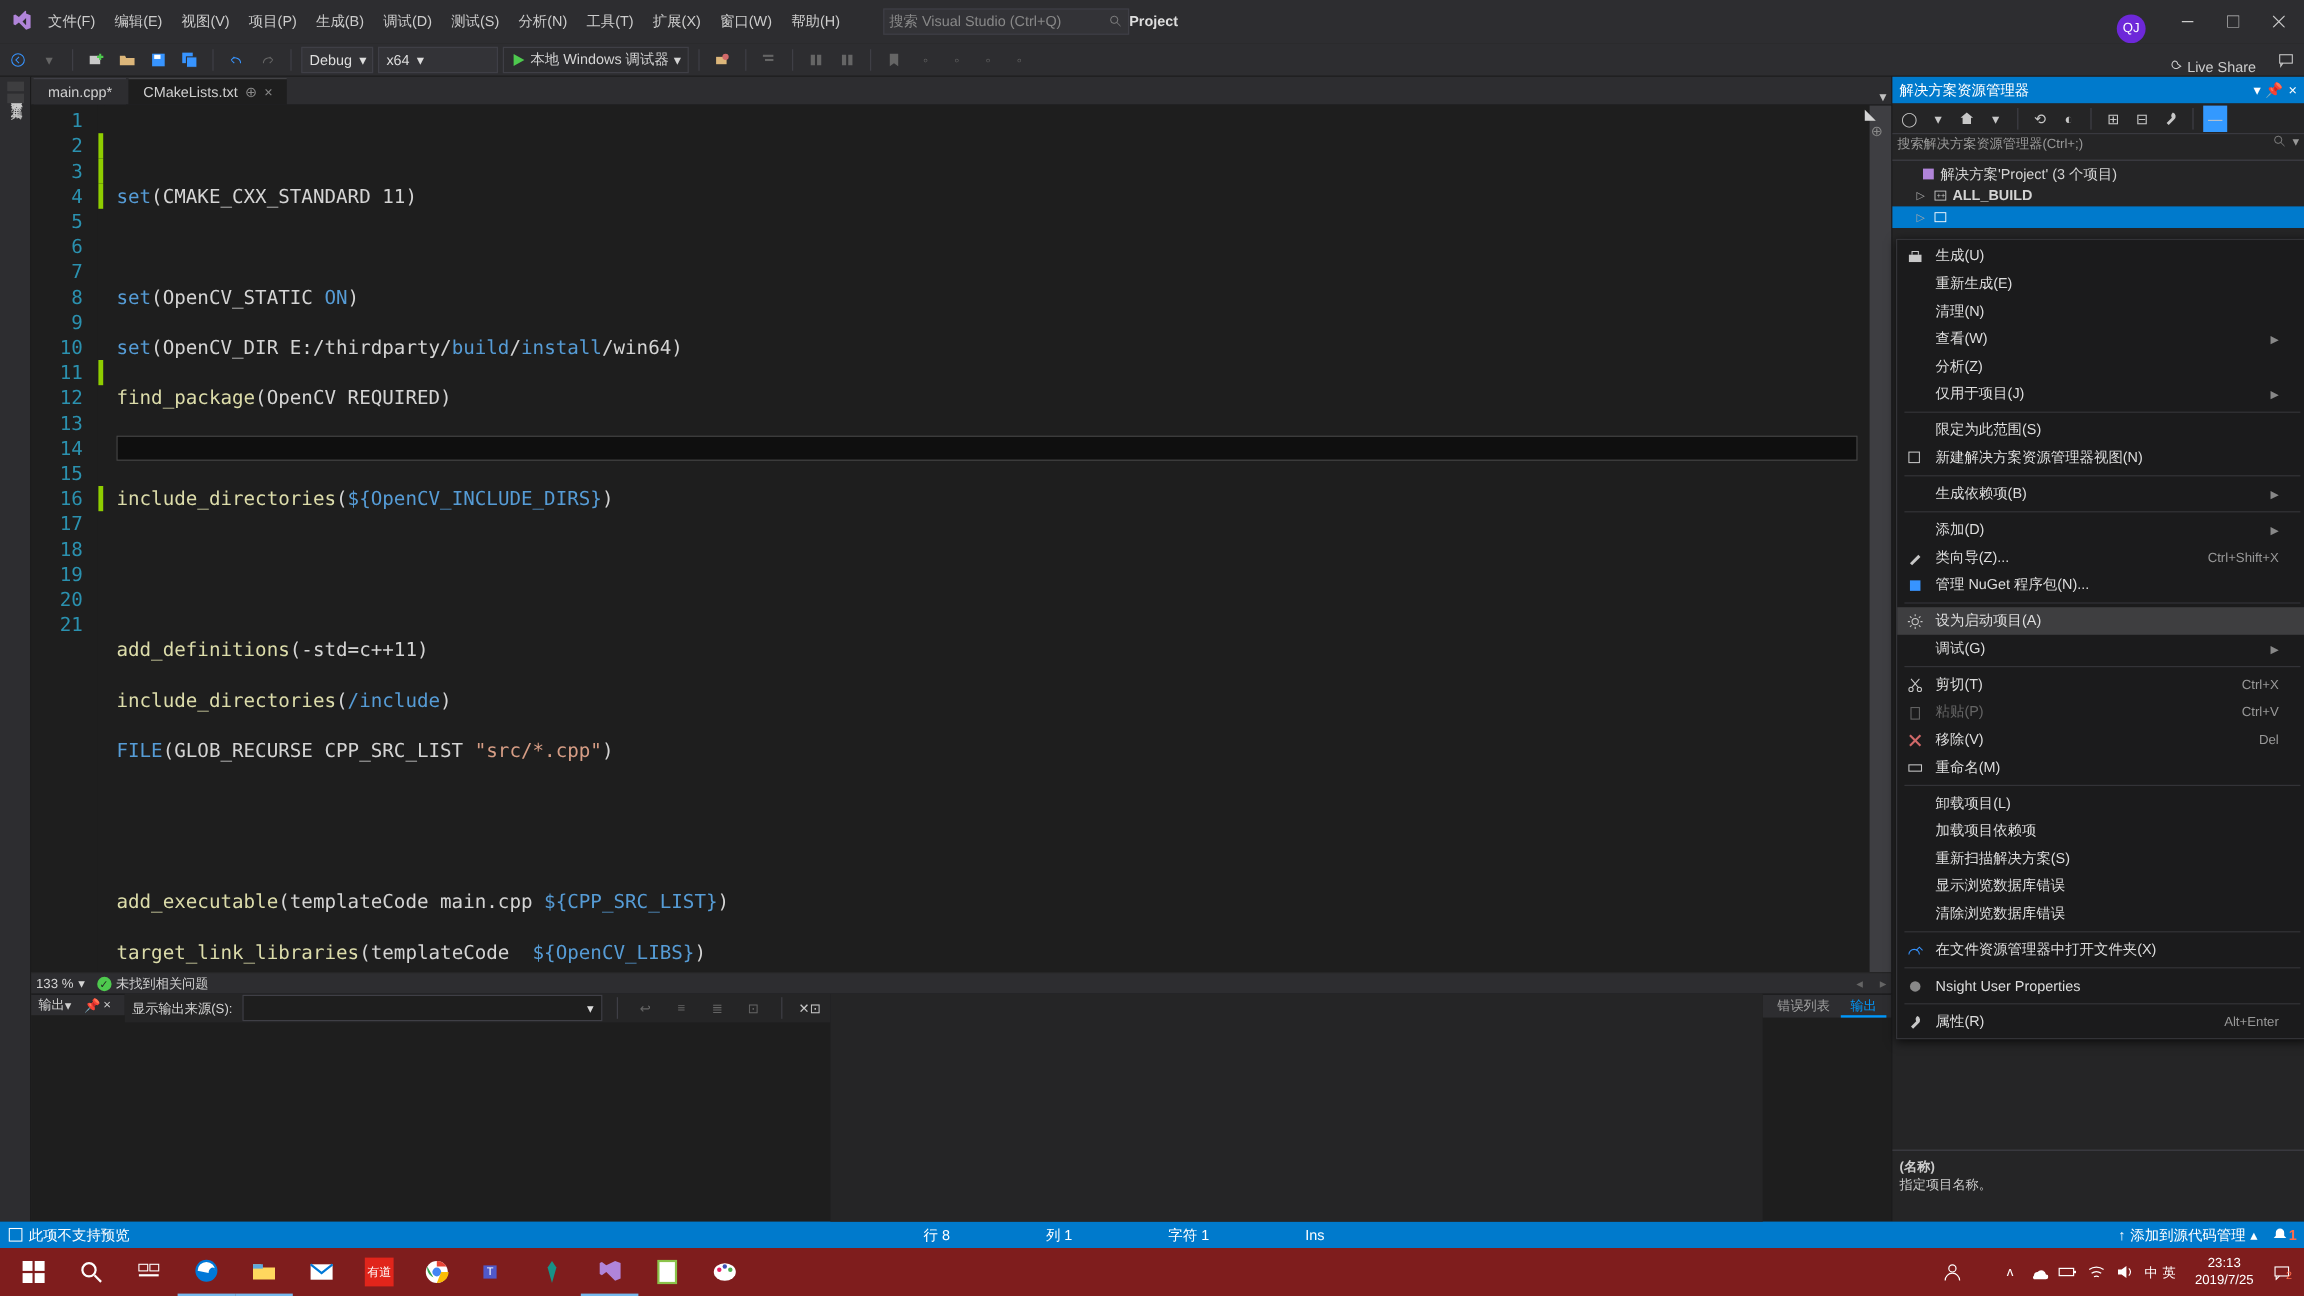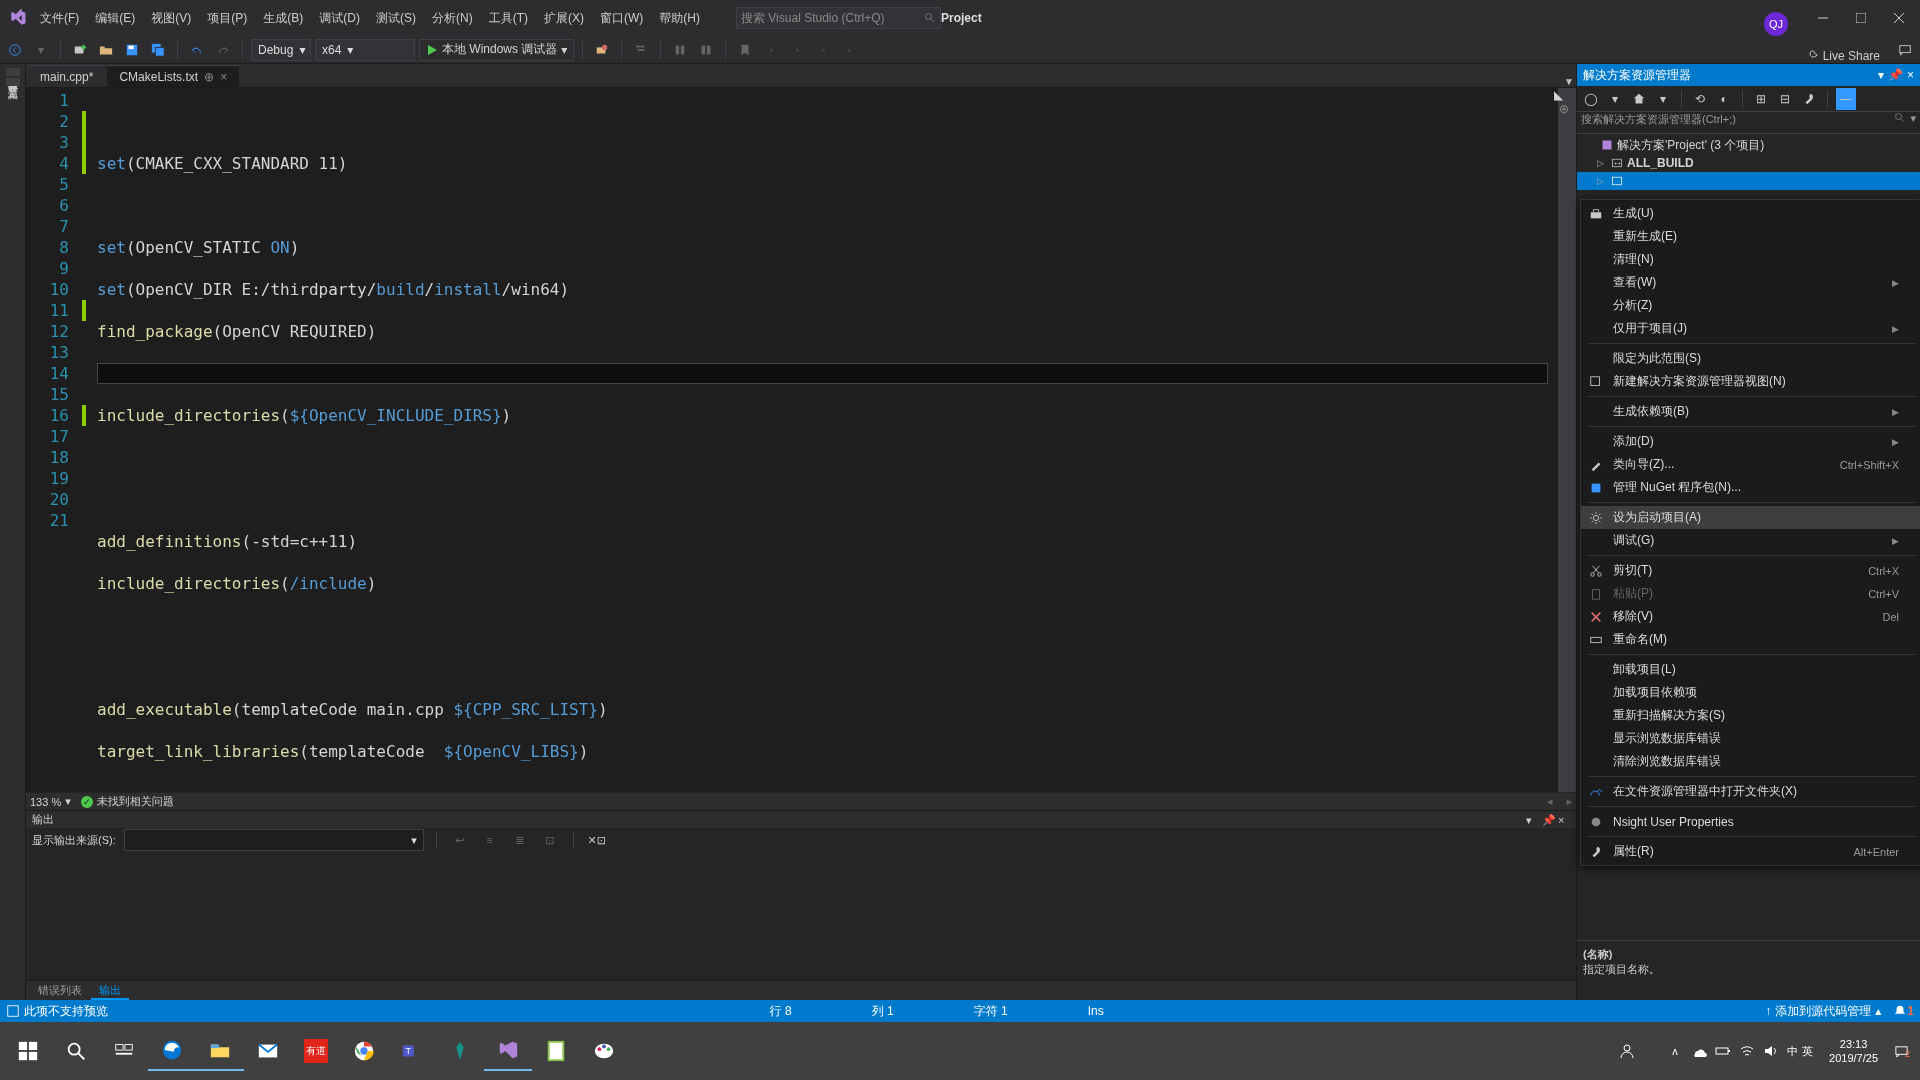--- a/index.html
+++ b/index.html
@@ -85,21 +85,21 @@
 
 .output-header { height: 18px; background: #2d2d30; display: flex; align-items: center; padding: 0 6px; font-size: 11px; border-top: 1px solid #1b1b1c; color: #d0d0d0; }
 .output-header .s { margin-left: auto; display: flex; gap: 4px; }
 .output-header .s svg, .output-header .s span { width: 12px; height: 12px; }
 .output-tools { height: 24px; display: flex; align-items: center; gap: 8px; padding: 0 6px; background: #252526; font-size: 11px; }
 .output-tools .dropdown { width: 300px; }
 .output-body { flex: 1; background: #252526; }
 .output-tabs { height: 20px; background: #2d2d30; display: flex; align-items: flex-end; padding: 0 4px; gap: 1px; font-size: 11px; border-top: 1px solid #1b1b1c; }
 .output-tabs .ot { padding: 2px 8px; color: #a0a0a0; }
 .output-tabs .ot.active { color: #0097fb; border-bottom: 2px solid #0097fb; padding-bottom: 0; }
-.center-lower { display: flex; flex-direction: column; height: 190px; }
+.center-lower { display: flex; flex-direction: row; height: 190px; }
 
 .right-col { width: 344px; display: flex; flex-direction: column; background: #252526; border-left: 1px solid #1b1b1c; }
 .se-header { height: 22px; background: #007acc; color: #fff; display: flex; align-items: center; padding: 0 6px; font-size: 12px; }
 .se-header .hicons { margin-left: auto; display: flex; gap: 4px; }
 .se-tool { height: 26px; display: flex; align-items: center; gap: 4px; padding: 0 4px; border-bottom: 1px solid #3f3f46; }
 .se-tool .tb-btn { width: 20px; }
 .se-tool .tb-btn.hl { background: #3399ff; }
 .se-search { height: 22px; background: #252526; display: flex; padding: 0 4px; border-bottom: 1px solid #3f3f46; font-size: 11px; color: #999; }
 .se-search svg { margin-left: auto; }
 .tree { padding: 2px 0; }
@@ -128,21 +128,21 @@
 .ctx-item .icon svg { width: 14px; height: 14px; }
 .ctx-item .shortcut { margin-left: auto; color: #999; font-size: 11px; }
 .ctx-item .arrow { margin-left: auto; color: #888; font-size: 9px; }
 .ctx-sep { height: 1px; background: #333337; margin: 3px 6px; }
 
 .statusbar { height: 22px; background: #007acc; color: #fff; display: flex; align-items: center; padding: 0 6px; font-size: 12px; }
 .statusbar .sitem { display: flex; align-items: center; gap: 4px; }
 .statusbar .gap { flex: 1; }
 .statusbar .pos { margin: 0 40px; }
 
-.taskbar { height: 58px; background: #404040; display: flex; align-items: center; padding: 11px 4px; }
+.taskbar { height: 40px; background: #7f1d1d; display: flex; align-items: center; padding: 11px 4px; }
 .task-btn { width: 48px; height: 40px; display: flex; align-items: center; justify-content: center; }
 .task-btn svg { width: 22px; height: 22px; }
 .taskbar .running { border-bottom: 2px solid #76b9ed; }
 .taskbar-right { margin-left: auto; display: flex; align-items: center; gap: 8px; color: #fff; font-size: 11px; padding-right: 6px; }
 .clock { text-align: center; line-height: 14px; margin: 0 8px; }
 .tray-icon { width: 16px; height: 16px; display: flex; align-items: center; justify-content: center; color: #fff; }
 </style>
 </head>
 <body>
 
@@ -381,20 +381,21 @@
 <div class="line"></div>
 <div class="line"><span class="kw">set</span><span class="p">(OpenCV_STATIC </span><span class="kw">ON</span><span class="p">)</span></div>
 <div class="line"><span class="kw">set</span><span class="p">(OpenCV_DIR E:</span><span class="p">/thirdparty/</span><span class="kw">build</span><span class="p">/</span><span class="kw">install</span><span class="p">/win64)</span></div>
 <div class="line"><span class="fn">find_package</span><span class="p">(OpenCV REQUIRED)</span></div>
 <div class="line current"></div>
 <div class="line"><span class="fn">include_directories</span><span class="p">(</span><span class="kw brace">${</span><span class="kw">OpenCV_INCLUDE_DIRS</span><span class="kw brace">}</span><span class="p">)</span></div>
 <div class="line"></div>
 <div class="line"></div>
 <div class="line"><span class="fn">add_definitions</span><span class="p">(-std=c++11)</span></div>
 <div class="line"><span class="fn">include_directories</span><span class="p">(</span><span class="kw">/include</span><span class="p">)</span></div>
+<div class="line"><span class="kw">FILE</span><span class="p">(GLOB_RECURSE CPP_SRC_LIST </span><span class="str">"src/*.cpp"</span><span class="p">)</span></div>
 <div class="line"></div>
 <div class="line"></div>
 <div class="line"><span class="fn">add_executable</span><span class="p">(templateCode main.cpp </span><span class="kw brace">${</span><span class="kw">CPP_SRC_LIST</span><span class="kw brace">}</span><span class="p">)</span></div>
 <div class="line"><span class="fn">target_link_libraries</span><span class="p">(templateCode  </span><span class="kw brace">${</span><span class="kw">OpenCV_LIBS</span><span class="kw brace">}</span><span class="p">)</span></div>
 <div class="line"></div>
 <div class="line"></div>
 <div class="line"></div>
       </div>
       <div class="scroll-strip">
         <div class="triangle">◣</div>

